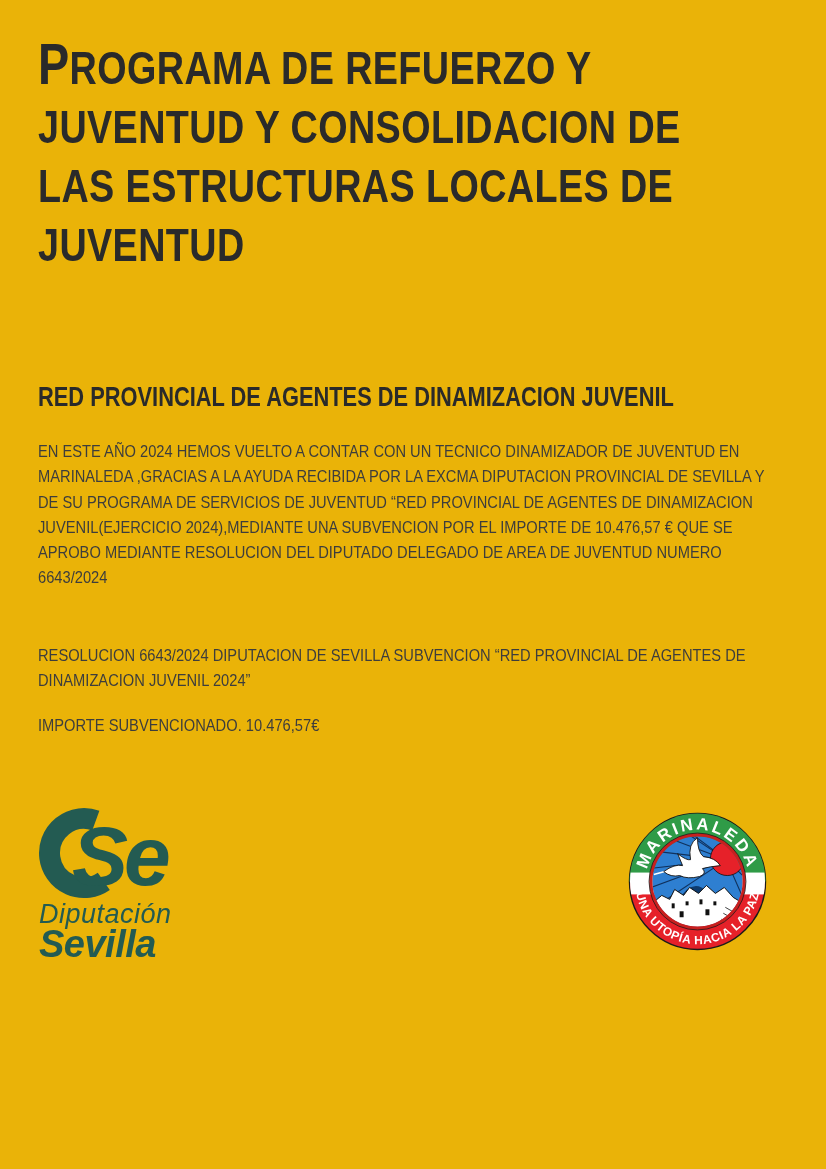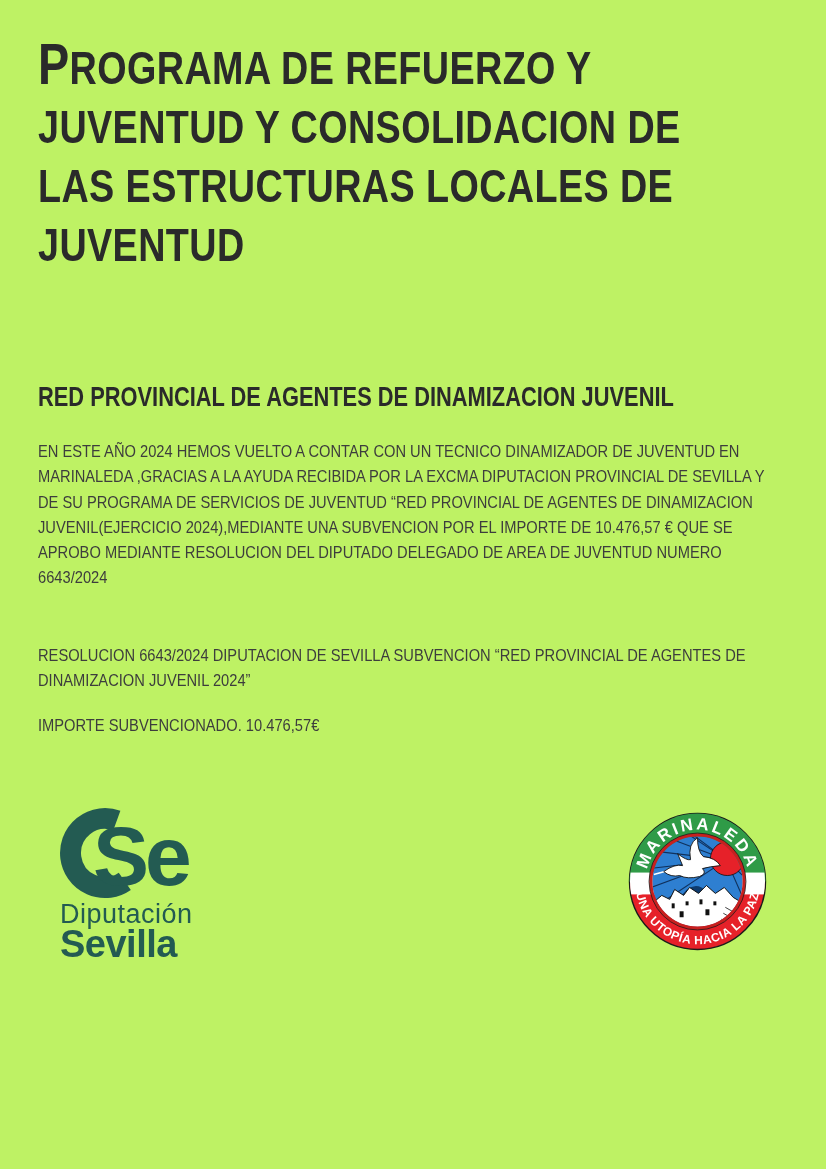--- a/index.html
+++ b/index.html
@@ -5,21 +5,21 @@
   * { margin: 0; padding: 0; box-sizing: border-box; }
   html, body { background: #ffffff; }
   body {
     font-family: "Liberation Sans", "DejaVu Sans", sans-serif;
     width: 826px;
   }
   .page {
     position: relative;
     width: 826px;
     height: 1169px;
-    background: #bef264;
+    background: #eab308;
     overflow: hidden;
   }
   .content {
     position: absolute;
     left: 38px;
     top: 0;
   }
   
   .doc-title {
     padding-top: 35px;
@@ -55,24 +55,25 @@
     line-height: 25.3px;
     color: #3d3d3d;
     font-weight: 400;
   }
   .par-1 { margin-top: 24px; }
   .par-2 { margin-top: 52px; }
   .par-3 { margin-top: 20px; }
   
   .sevilla-logo {
     position: absolute;
-    left: 60px;
+    left: 39px;
     top: 806px;
     width: 150px;
     height: 158px;
+    font-style: italic;
   }
   .marinaleda-logo {
     position: absolute;
     left: 628px;
     top: 812px;
     width: 139px;
     height: 139px;
   }
   svg { display: block; }
 </style>

